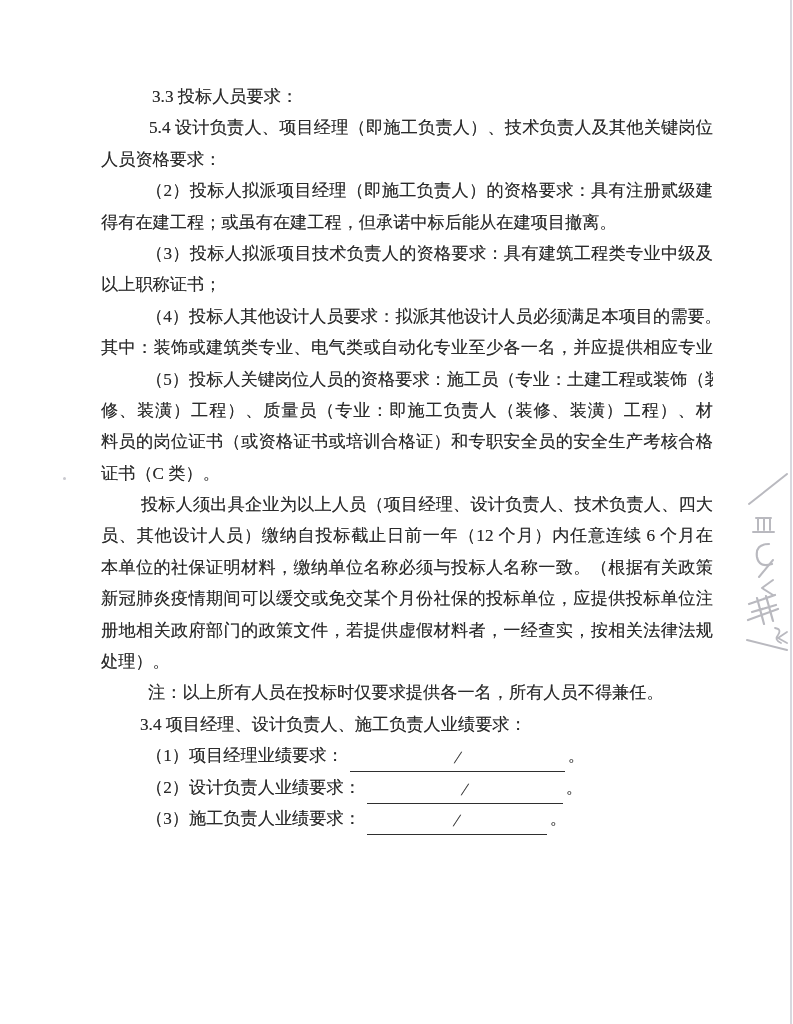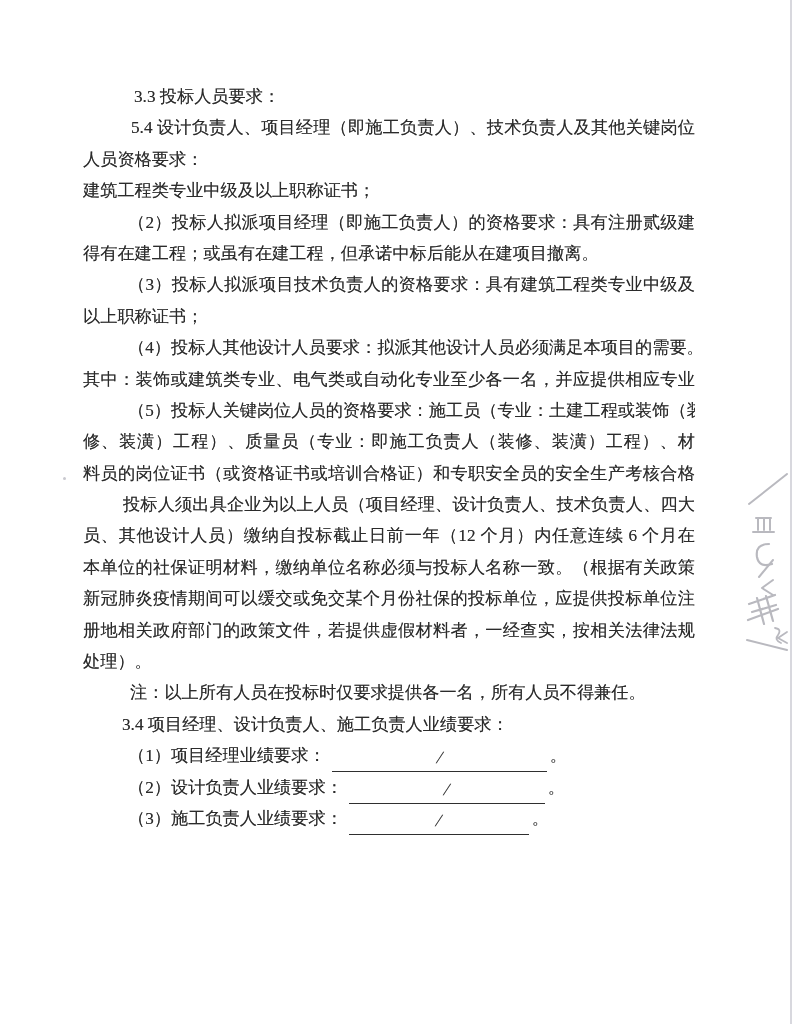--- a/index.html
+++ b/index.html
@@ -5,21 +5,21 @@
   html,body{margin:0;padding:0;}
   body{
     width:793px;height:1024px;
     background:#ffffff;
     font-family:"Liberation Serif","DejaVu Serif",serif;
     position:relative;
     overflow:hidden;
   }
   .page{position:absolute;inset:0;background:#ffffff;}
   .textblock{
-    position:absolute;left:83px;top:81px;width:612px;
+    position:absolute;left:101px;top:81px;width:612px;
     color:#2b2b2b;
     font-size:17.2px;
     line-height:31.4px;
     text-shadow:0 0 .4px rgba(40,40,40,.55);
   }
   .para{margin:0;}
   .ln{
     height:31.4px;
     text-align:justify;
     text-align-last:justify;
@@ -81,21 +81,20 @@
     <div class="para">
       <div class="ln last i51">3.3 投标人员要求：</div>
     </div>
 
     <div class="para">
       <div class="ln i48">5.4 设计负责人、项目经理（即施工负责人）、技术负责人及其他关键岗位</div>
       <div class="ln last">人员资格要求：</div>
     </div>
 
     <div class="para">
-      <div class="ln last">建筑工程类专业中级及以上职称证书；</div>
     </div>
 
     <div class="para">
       <div class="ln i45">（2）投标人拟派项目经理（即施工负责人）的资格要求：具有注册贰级建</div>
       <div class="ln last">得有在建工程；或虽有在建工程，但承诺中标后能从在建项目撤离。</div>
     </div>
 
     <div class="para">
       <div class="ln i45">（3）投标人拟派项目技术负责人的资格要求：具有建筑工程类专业中级及</div>
       <div class="ln last">以上职称证书；</div>
@@ -103,20 +102,21 @@
 
     <div class="para">
       <div class="ln i45">（4）投标人其他设计人员要求：拟派其他设计人员必须满足本项目的需要。</div>
       <div class="ln">其中：装饰或建筑类专业、电气类或自动化专业至少各一名，并应提供相应专业</div>
     </div>
 
     <div class="para">
       <div class="ln i45">（5）投标人关键岗位人员的资格要求：施工员（专业：土建工程或装饰（装</div>
       <div class="ln">修、装潢）工程）、质量员（专业：即施工负责人（装修、装潢）工程）、材</div>
       <div class="ln">料员的岗位证书（或资格证书或培训合格证）和专职安全员的安全生产考核合格</div>
+      <div class="ln last">证书（C 类）。</div>
     </div>
 
     <div class="para">
       <div class="ln i40">投标人须出具企业为以上人员（项目经理、设计负责人、技术负责人、四大</div>
       <div class="ln">员、其他设计人员）缴纳自投标截止日前一年（12 个月）内任意连续 6 个月在</div>
       <div class="ln">本单位的社保证明材料，缴纳单位名称必须与投标人名称一致。（根据有关政策</div>
       <div class="ln">新冠肺炎疫情期间可以缓交或免交某个月份社保的投标单位，应提供投标单位注</div>
       <div class="ln">册地相关政府部门的政策文件，若提供虚假材料者，一经查实，按相关法律法规</div>
       <div class="ln last">处理）。</div>
     </div>

